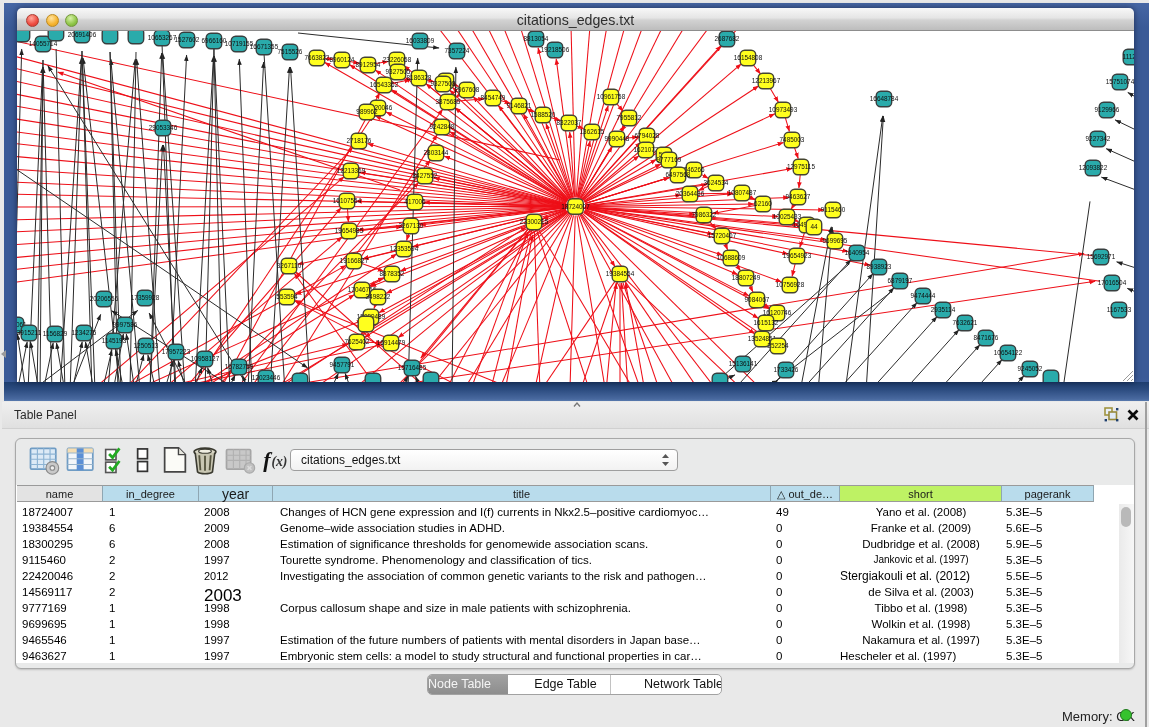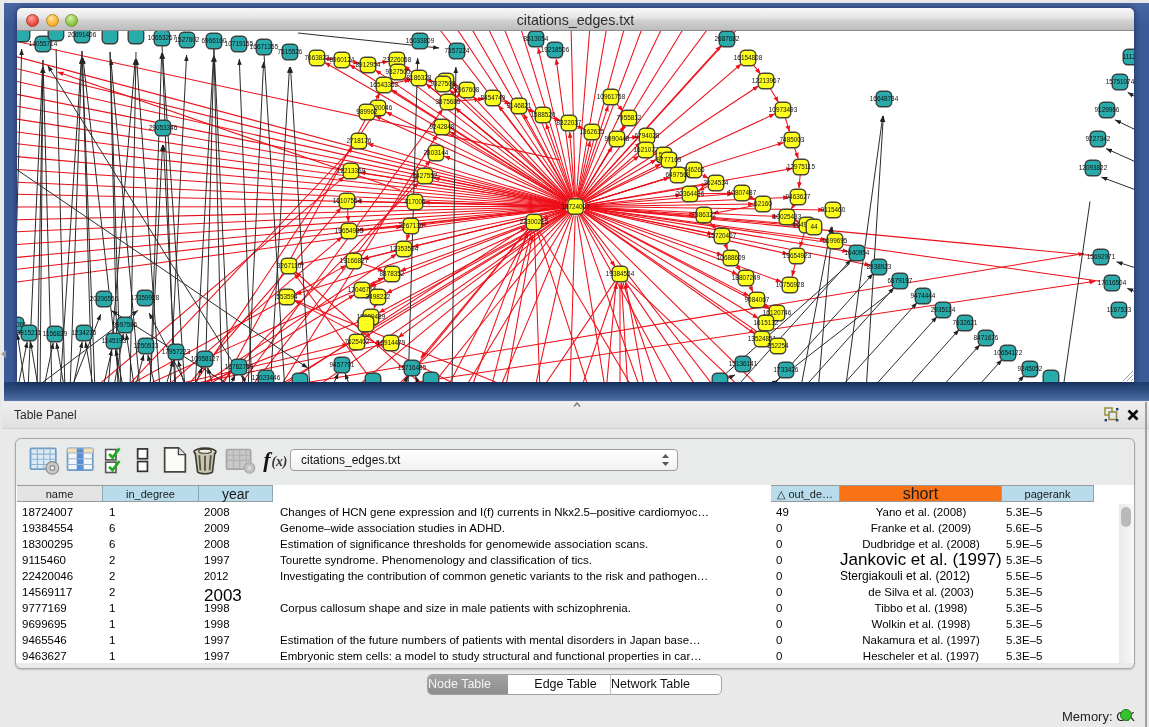--- a/index.html
+++ b/index.html
@@ -712,22 +712,23 @@
         <path d="M1 9 L4.5 13 L8 9 z" fill="#555"></path>
     </svg>
   </div>
 </div>
 
 <div class="abs" style="left:16px;top:485px;width:1118px;height:178px;background:#fff">
   <div class="abs" style="left:-16px;top:0;width:1149px;height:18px">
       <div style="position:absolute;left:17px;top:0;width:86px;height:17px;background:#e3e3e3;border-right:1px solid #8fa6b2;border-top:1px solid #9a9a9a;border-bottom:1px solid #9a9a9a;box-sizing:border-box;text-align:center;line-height:16px;font-size:11px;color:#1a1a1a">name</div>
       <div style="position:absolute;left:103px;top:0;width:96px;height:17px;background:#b9dcec;border-right:1px solid #8fa6b2;border-top:1px solid #9a9a9a;border-bottom:1px solid #9a9a9a;box-sizing:border-box;text-align:center;line-height:16px;font-size:11px;color:#1a1a1a">in_degree</div>
       <div style="position:absolute;left:199px;top:0;width:74px;height:17px;background:#b9dcec;border-right:1px solid #8fa6b2;border-top:1px solid #9a9a9a;border-bottom:1px solid #9a9a9a;box-sizing:border-box;text-align:center;line-height:16px;font-size:14px;color:#1a1a1a">year</div>
+      <div style="position:absolute;left:273px;top:0;width:498px;height:17px;background:#b9dcec;border-right:1px solid #8fa6b2;border-top:1px solid #9a9a9a;border-bottom:1px solid #9a9a9a;box-sizing:border-box;text-align:center;line-height:16px;font-size:11px;color:#1a1a1a">title</div>
       <div style="position:absolute;left:771px;top:0;width:69px;height:17px;background:#b9dcec;border-right:1px solid #8fa6b2;border-top:1px solid #9a9a9a;border-bottom:1px solid #9a9a9a;box-sizing:border-box;text-align:center;line-height:16px;font-size:11px;color:#1a1a1a">△ out_de…</div>
-      <div style="position:absolute;left:840px;top:0;width:162px;height:17px;background:#f97316;border-right:1px solid #8fa6b2;border-top:1px solid #9a9a9a;border-bottom:1px solid #9a9a9a;box-sizing:border-box;text-align:center;line-height:16px;font-size:16px;color:#1a1a1a">short</div>
+      <div style="position:absolute;left:840px;top:0;width:162px;height:17px;background:#bef264;border-right:1px solid #8fa6b2;border-top:1px solid #9a9a9a;border-bottom:1px solid #9a9a9a;box-sizing:border-box;text-align:center;line-height:16px;font-size:11px;color:#1a1a1a">short</div>
       <div style="position:absolute;left:1002px;top:0;width:92px;height:17px;background:#b9dcec;border-right:1px solid #8fa6b2;border-top:1px solid #9a9a9a;border-bottom:1px solid #9a9a9a;box-sizing:border-box;text-align:center;line-height:16px;font-size:11px;color:#1a1a1a">pagerank</div>
     </div>
   <div class="abs" style="left:-16px;top:19px;width:1118px;height:160px">
       <div style="position:absolute;left:0;top:0px;width:1117px;height:16px;line-height:16px;color:#000">
         <div style="position:absolute;left:22px;top:0;font-size:11.5px">18724007</div>
         <div style="position:absolute;left:109px;top:0;font-size:11.5px">1</div>
         <div style="position:absolute;left:204px;top:0;font-size:11.5px">2008</div>
         <div style="position:absolute;left:280px;top:0;font-size:11.5px;width:488px;white-space:nowrap;overflow:hidden">Changes of HCN gene expression and I(f) currents in Nkx2.5–positive cardiomyoc…</div>
         <div style="position:absolute;left:776px;top:0;font-size:11.5px">49</div>
         <div style="position:absolute;left:840px;top:0;width:162px;text-align:center;font-size:11.5px">Yano et al. (2008)</div>
@@ -750,28 +751,28 @@
         <div style="position:absolute;left:776px;top:0;font-size:11.5px">0</div>
         <div style="position:absolute;left:840px;top:0;width:162px;text-align:center;font-size:11.5px">Dudbridge et al. (2008)</div>
         <div style="position:absolute;left:1006px;top:0;font-size:11.5px">5.9E–5</div>
       </div>
       <div style="position:absolute;left:0;top:48px;width:1117px;height:16px;line-height:16px;color:#000">
         <div style="position:absolute;left:22px;top:0;font-size:11.5px">9115460</div>
         <div style="position:absolute;left:109px;top:0;font-size:11.5px">2</div>
         <div style="position:absolute;left:204px;top:0;font-size:11.5px">1997</div>
         <div style="position:absolute;left:280px;top:0;font-size:11.5px;width:488px;white-space:nowrap;overflow:hidden">Tourette syndrome. Phenomenology and classification of tics.</div>
         <div style="position:absolute;left:776px;top:0;font-size:11.5px">0</div>
-        <div style="position:absolute;left:840px;top:0;width:162px;text-align:left;font-size:17px">Jankovic et al. (1997)</div>
+        <div style="position:absolute;left:840px;top:0;width:162px;text-align:center;font-size:10px">Jankovic et al. (1997)</div>
         <div style="position:absolute;left:1006px;top:0;font-size:11.5px">5.3E–5</div>
       </div>
       <div style="position:absolute;left:0;top:64px;width:1117px;height:16px;line-height:16px;color:#000">
         <div style="position:absolute;left:22px;top:0;font-size:11.5px">22420046</div>
         <div style="position:absolute;left:109px;top:0;font-size:11.5px">2</div>
         <div style="position:absolute;left:204px;top:0;font-size:11px">2012</div>
-        <div style="position:absolute;left:280px;top:0;font-size:11.5px;width:488px;white-space:nowrap;overflow:hidden">Investigating the contribution of common genetic variants to the risk and pathogen…</div>
+        <div style="position:absolute;left:280px;top:0;font-size:11.5px;width:488px;white-space:nowrap;overflow:hidden">Investigating the association of common genetic variants to the risk and pathogen…</div>
         <div style="position:absolute;left:776px;top:0;font-size:11.5px">0</div>
         <div style="position:absolute;left:840px;top:0;width:162px;text-align:left;font-size:12px">Stergiakouli et al. (2012)</div>
         <div style="position:absolute;left:1006px;top:0;font-size:11.5px">5.5E–5</div>
       </div>
       <div style="position:absolute;left:0;top:80px;width:1117px;height:16px;line-height:16px;color:#000">
         <div style="position:absolute;left:22px;top:0;font-size:11.5px">14569117</div>
         <div style="position:absolute;left:109px;top:0;font-size:11.5px">2</div>
         <div style="position:absolute;left:204px;top:4px;font-size:17px">2003</div>
         <div style="position:absolute;left:776px;top:0;font-size:11.5px">0</div>
         <div style="position:absolute;left:840px;top:0;width:162px;text-align:center;font-size:11.5px">de Silva et al. (2003)</div>
@@ -802,30 +803,30 @@
         <div style="position:absolute;left:776px;top:0;font-size:11.5px">0</div>
         <div style="position:absolute;left:840px;top:0;width:162px;text-align:center;font-size:11.5px">Nakamura et al. (1997)</div>
         <div style="position:absolute;left:1006px;top:0;font-size:11.5px">5.3E–5</div>
       </div>
       <div style="position:absolute;left:0;top:144px;width:1117px;height:16px;line-height:16px;color:#000">
         <div style="position:absolute;left:22px;top:0;font-size:11.5px">9463627</div>
         <div style="position:absolute;left:109px;top:0;font-size:11.5px">1</div>
         <div style="position:absolute;left:204px;top:0;font-size:11.5px">1997</div>
         <div style="position:absolute;left:280px;top:0;font-size:11.5px;width:488px;white-space:nowrap;overflow:hidden">Embryonic stem cells: a model to study structural and functional properties in car…</div>
         <div style="position:absolute;left:776px;top:0;font-size:11.5px">0</div>
-        <div style="position:absolute;left:840px;top:0;width:162px;text-align:center;font-size:11.5px">Hescheler et al. (1997)</div>
+        <div style="position:absolute;left:840px;top:0;width:162px;text-align:left;font-size:11.5px">Hescheler et al. (1997)</div>
         <div style="position:absolute;left:1006px;top:0;font-size:11.5px">5.3E–5</div>
       </div>
     </div>
 
   <div class="abs" style="left:1103px;top:19px;width:15px;height:159px;background:linear-gradient(90deg,#eaeaea,#f7f7f7)"></div>
   <div class="abs" style="left:1105px;top:22px;width:10px;height:20px;background:#b9b9b9;border-radius:5px"></div>
 </div>
 
 <div class="abs" style="left:427px;top:674px;width:295px;height:21px;border:1px solid #a2a2a2;border-radius:5px;background:#fff;box-sizing:border-box;overflow:hidden;font-size:12.5px">
   <div class="abs" style="left:0;top:0;width:80px;height:21px;background:linear-gradient(180deg,#a2a2a2,#8b8b8b);color:#f4f4f4;text-align:left;line-height:19px">Node Table</div>
   <div class="abs" style="left:93px;top:0;width:90px;height:21px;color:#111;text-align:center;line-height:19px;border-right:1px solid #c2c2c2;box-sizing:border-box">Edge Table</div>
-  <div class="abs" style="left:183px;top:0;width:112px;height:21px;color:#111;text-align:left;line-height:19px">Network Table</div>
+  <div class="abs" style="left:183px;top:0;width:112px;height:21px;color:#111;text-align:right;line-height:19px">Network Table</div>
 </div>
 
 <div class="abs" style="left:1062px;top:709px;font-size:13px;color:#222">Memory: OK</div>
 <div class="abs" style="left:1120px;top:709px;width:12px;height:12px;border-radius:50%;background:#35c32e;border:1.5px solid #1e7a1a;box-sizing:border-box"></div>
 
 <div class="abs" style="left:1145px;top:402px;width:2px;height:325px;background:#9f9f9f"></div>
 </body></html>

